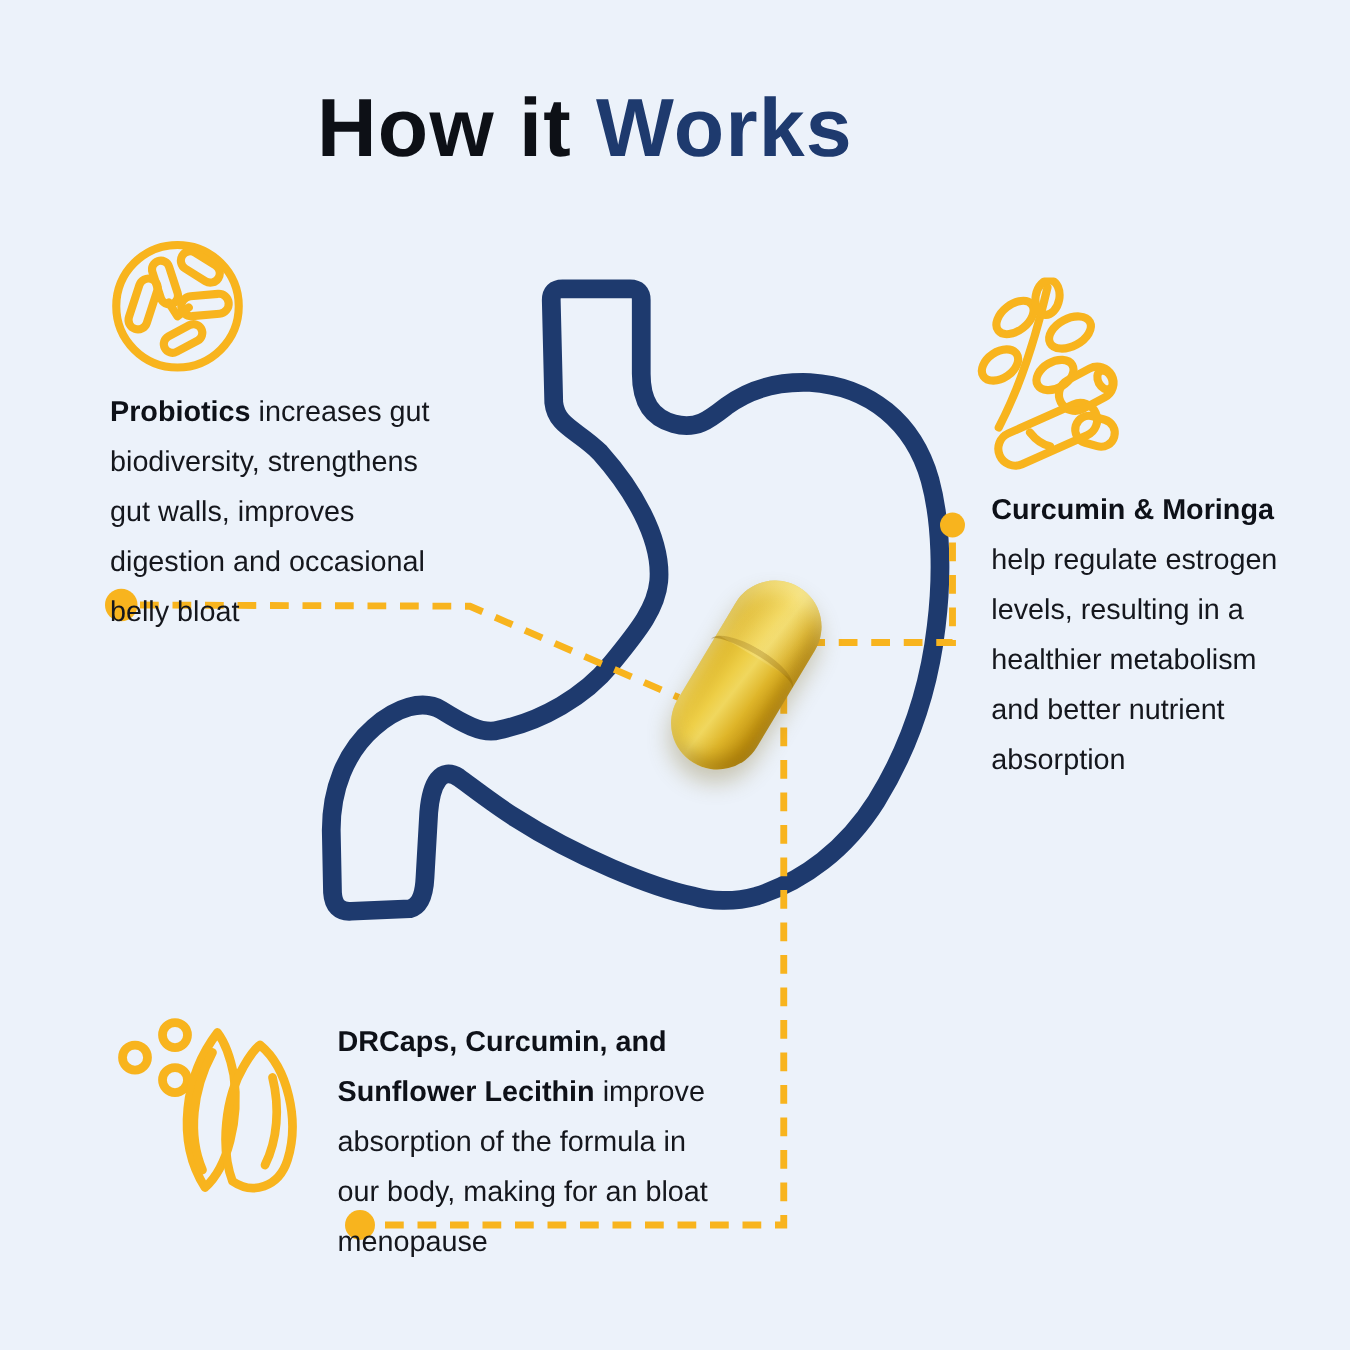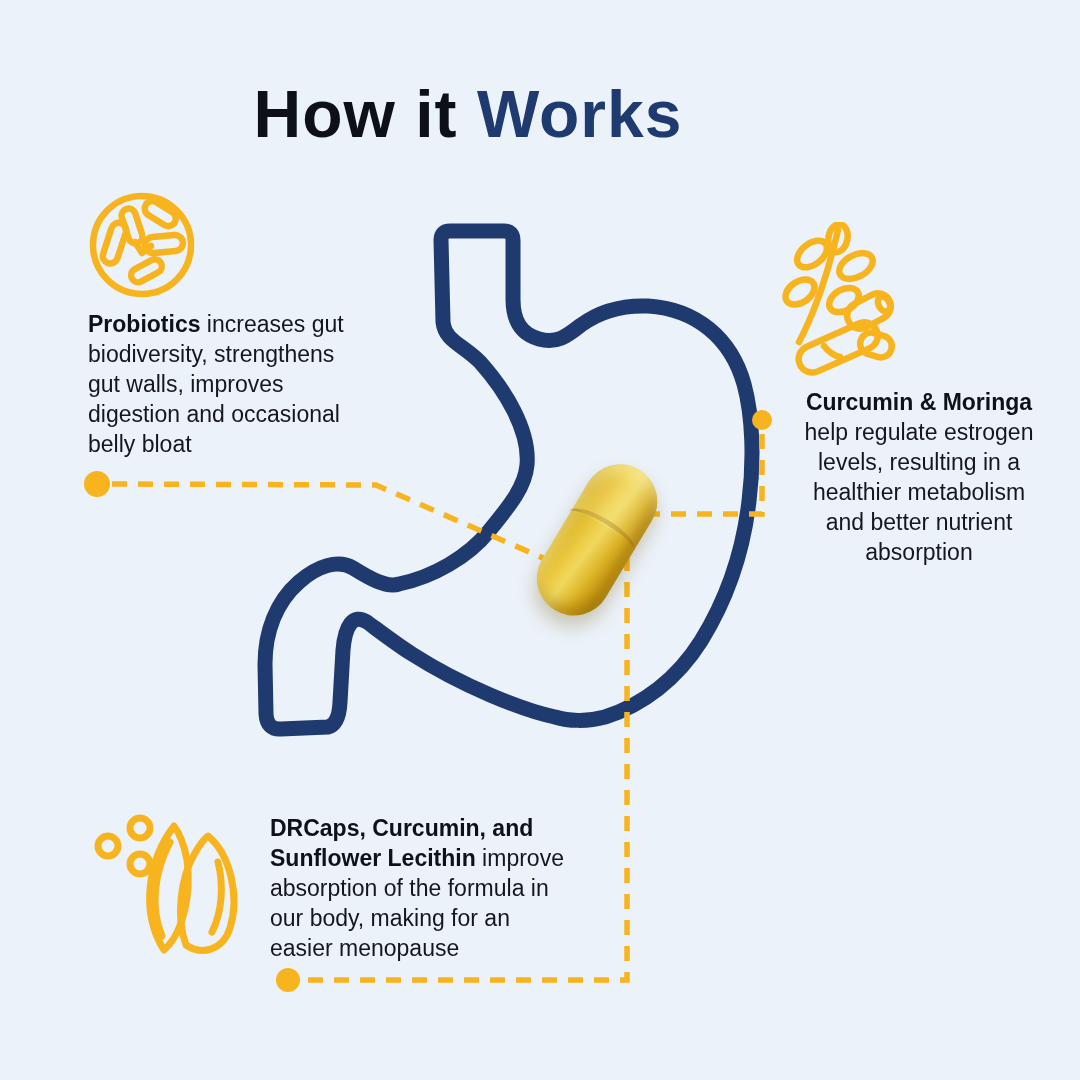--- a/index.html
+++ b/index.html
@@ -5,28 +5,28 @@
   html,body{margin:0;padding:0;}
   .canvas{
     position:relative;
     width:1080px;height:1080px;
     background:#ecf2fa;
     overflow:hidden;
     font-family:"Liberation Sans", sans-serif;
     color:#14161c;
   }
   .title{
-    position:absolute;top:76px;left:0;width:936px;
+    position:absolute;top:64px;left:0;width:936px;
     text-align:center;
     font-size:66px;font-weight:700;letter-spacing:1px;
     color:#0d1016;
   }
   .title .accent{color:#1e3a6e;}
   svg.overlay{position:absolute;left:0;top:0;}
-  .callout{position:absolute;font-size:23px;line-height:30px;color:#15171d;}
+  .callout{position:absolute;font-size:23px;line-height:40px;color:#15171d;}
   .callout strong{font-weight:700;color:#0e1118;}
   .icon-wrap{position:absolute;}
   
   .capsule{
     position:absolute;
     left:560px;top:458px;width:74px;height:164px;
     border-radius:38px;
     transform:rotate(31deg);
     background:linear-gradient(97deg,
       #bd930e 0%, #dcb426 18%, #eecf48 40%, #f0d75e 50%,
@@ -125,33 +125,33 @@
       <ellipse cx="76" cy="78" rx="16" ry="10.5" transform="rotate(-30 76 78)"></ellipse>
       <ellipse cx="70" cy="16" rx="9.5" ry="14" transform="rotate(10 70 16)"></ellipse>
       <rect x="28" y="112" width="84" height="27" rx="13.5" transform="rotate(-24 70 125)"></rect>
       <rect x="78" y="76" width="46" height="26" rx="13" transform="rotate(-28 101 89)"></rect>
       <ellipse cx="116" cy="82" rx="5.5" ry="8" transform="rotate(-28 116 82)"></ellipse>
       <rect x="92" y="112" width="32" height="22" rx="11" transform="rotate(16 108 123)"></rect>
       <path d="M56 124 q7 9 16 11"></path>
     </svg>
   </div>
 
-  <p class="callout" style="left:793px;top:364px;width:252px;text-align:center;">
+  <p class="callout" style="left:793px;top:364px;width:252px;">
     <strong>Curcumin &amp; Moringa</strong><span> help regulate estrogen levels, resulting in a healthier metabolism and better nutrient absorption</span>
   </p>
 
   <div class="icon-wrap" style="left:88px;top:798px;">
     <svg width="160" height="168" viewBox="0 0 160 168" fill="none" stroke="#f8b41e" stroke-width="7" stroke-linecap="round" stroke-linejoin="round">
       <circle cx="20" cy="48" r="10"></circle>
       <circle cx="52" cy="30" r="10"></circle>
       <circle cx="52" cy="66" r="10"></circle>
       <path d="M86 28 C 60 62 52 114 76 152 C 94 136 104 98 99 62 C 96 46 92 36 86 28 Z"></path>
       <path d="M82 44 C 66 74 62 110 74 138"></path>
       <path d="M120 38 C 142 56 152 98 142 130 C 135 152 114 158 98 147 C 88 120 92 80 107 55 C 111 48 116 41 120 38 Z"></path>
       <path d="M130 64 C 136 88 134 114 124 134"></path>
     </svg>
   </div>
 
   <p class="callout" style="left:270px;top:790px;width:306px;">
-    <strong>DRCaps, Curcumin, and Sunflower Lecithin</strong><span> improve absorption of the formula in our body, making for an easier menopause</span>
+    <strong>DRCaps, Curcumin, and Sunflower Lecithin</strong><span> improve absorption of the formula in our body, making for an bloat menopause</span>
   </p>
 
 </div>
 
 </body></html>

